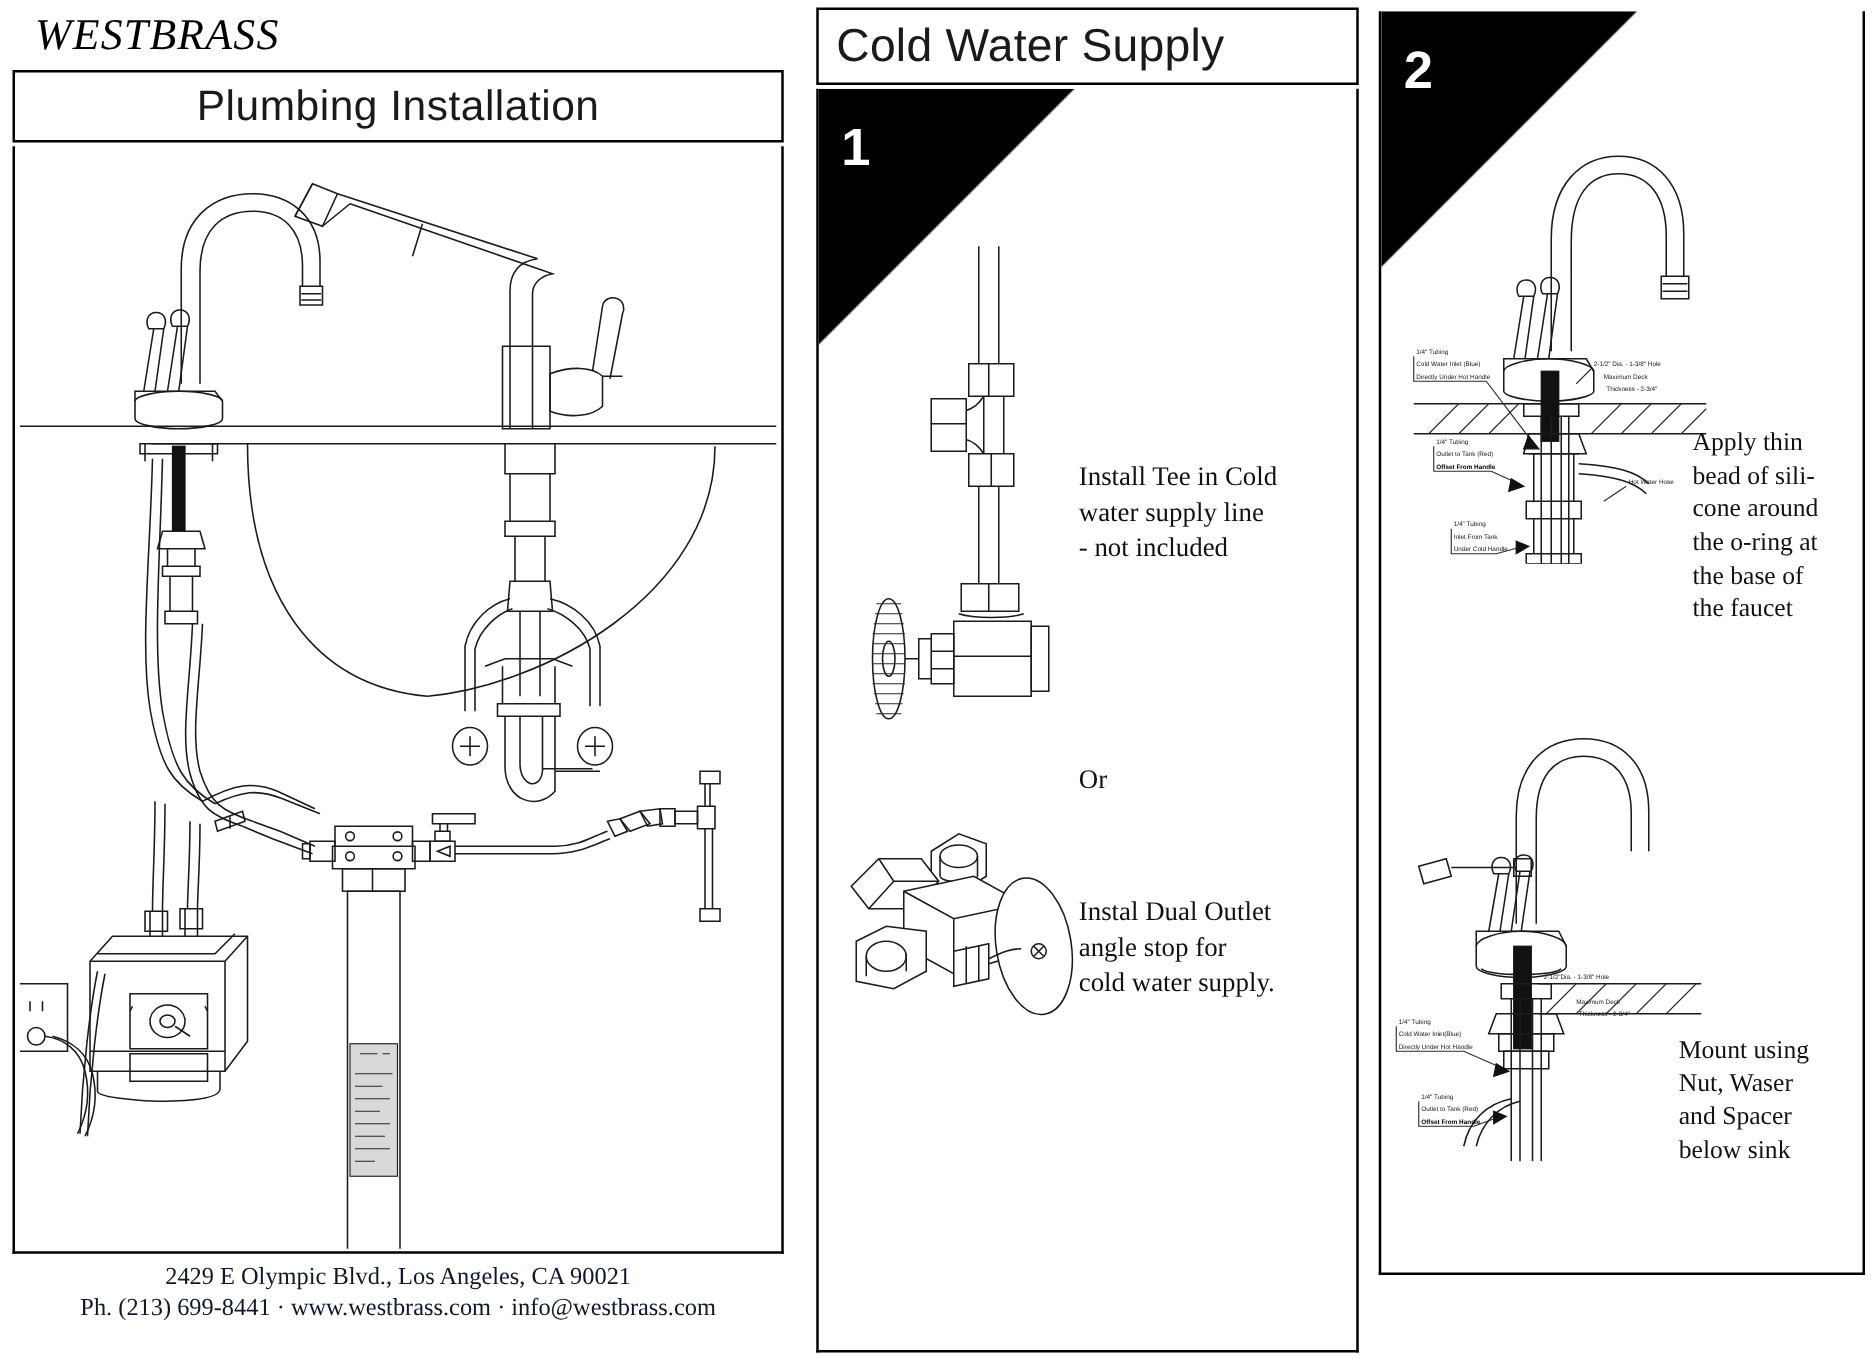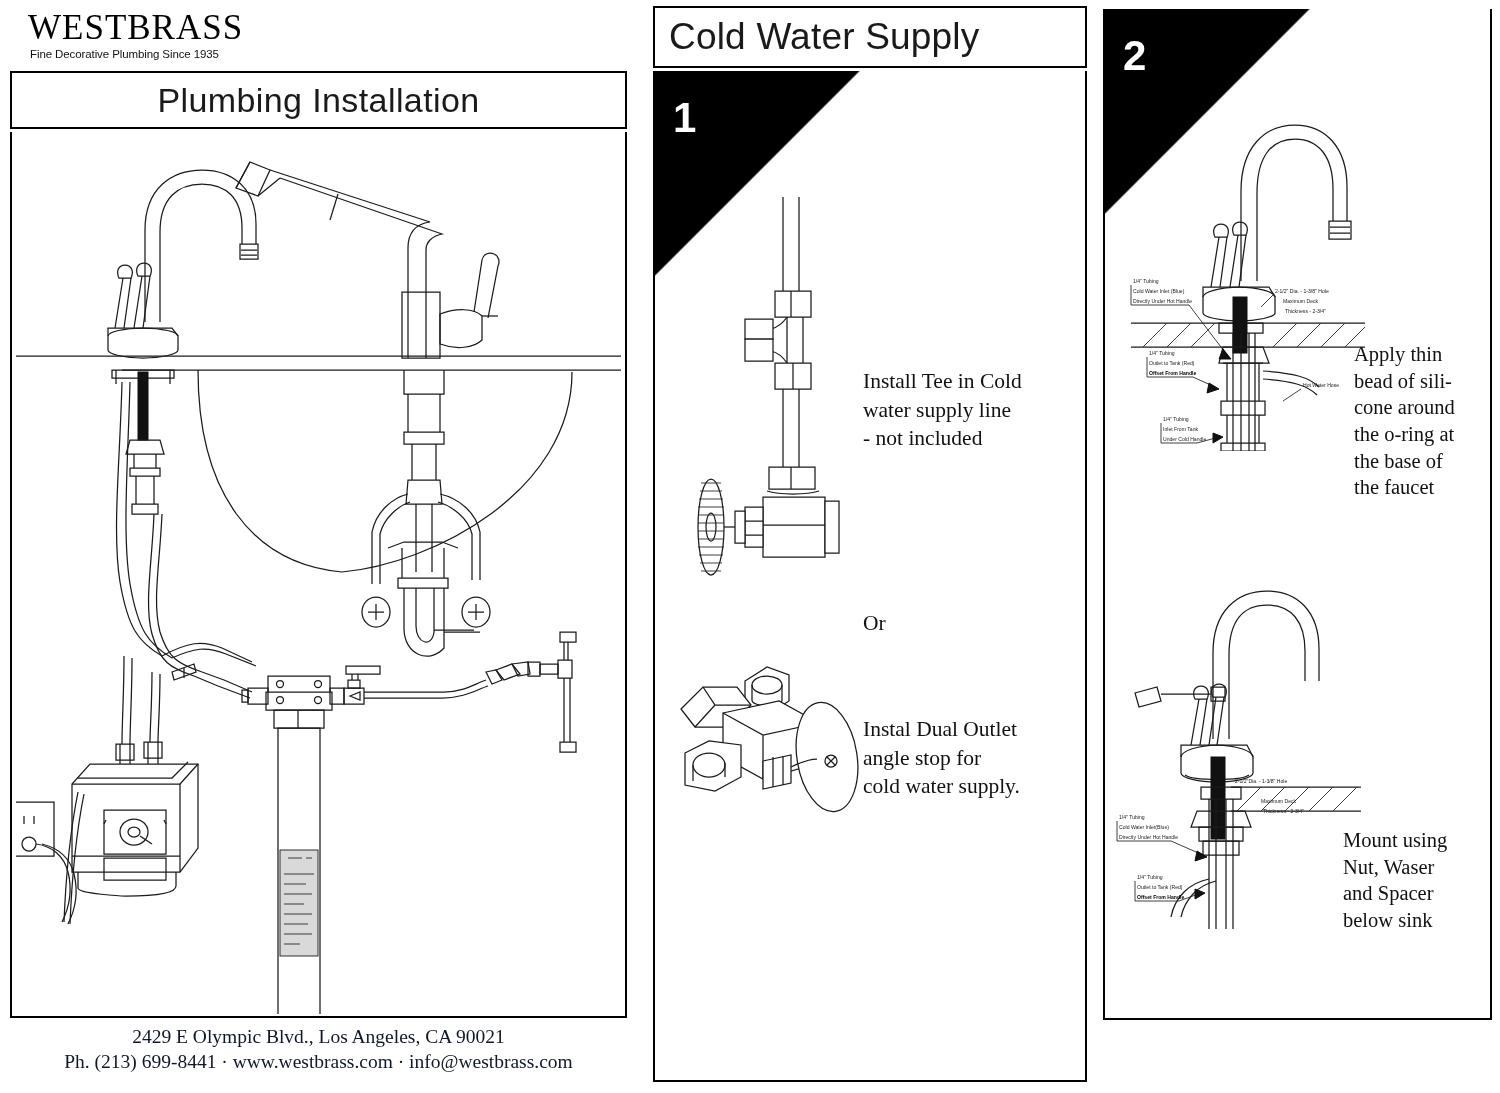--- a/index.html
+++ b/index.html
@@ -17,20 +17,21 @@
   }
 
   
   .panel-left {
     position: relative;
     width: 637px; height: 1093px;
     padding: 6px 10px 0 10px;
   }
   .brand {
     padding: 4px 0 0 18px;
+    font-style: italic;
   }
   .brand-name {
     font-family: "Liberation Serif", serif;
     font-size: 35px;
     letter-spacing: 1px;
     color: #000;
     line-height: 1.0;
     white-space: nowrap;
   }
   .brand-tag {
@@ -162,21 +163,20 @@
 </style>
 </head>
 <body>
 
 <div class="sheet">
 
   <div class="panel-left">
 
     <div class="brand">
       <div class="brand-name">WESTBRASS</div>
-      <div class="brand-tag">Fine Decorative Plumbing Since 1935</div>
     </div>
 
     <div class="title-box">
       <span>Plumbing Installation</span>
     </div>
 
     <div class="diagram-box">
       <svg width="613" height="882" viewBox="0 0 613 882">
 
         <path class="ln" d="M4 224 L609 224"></path>

